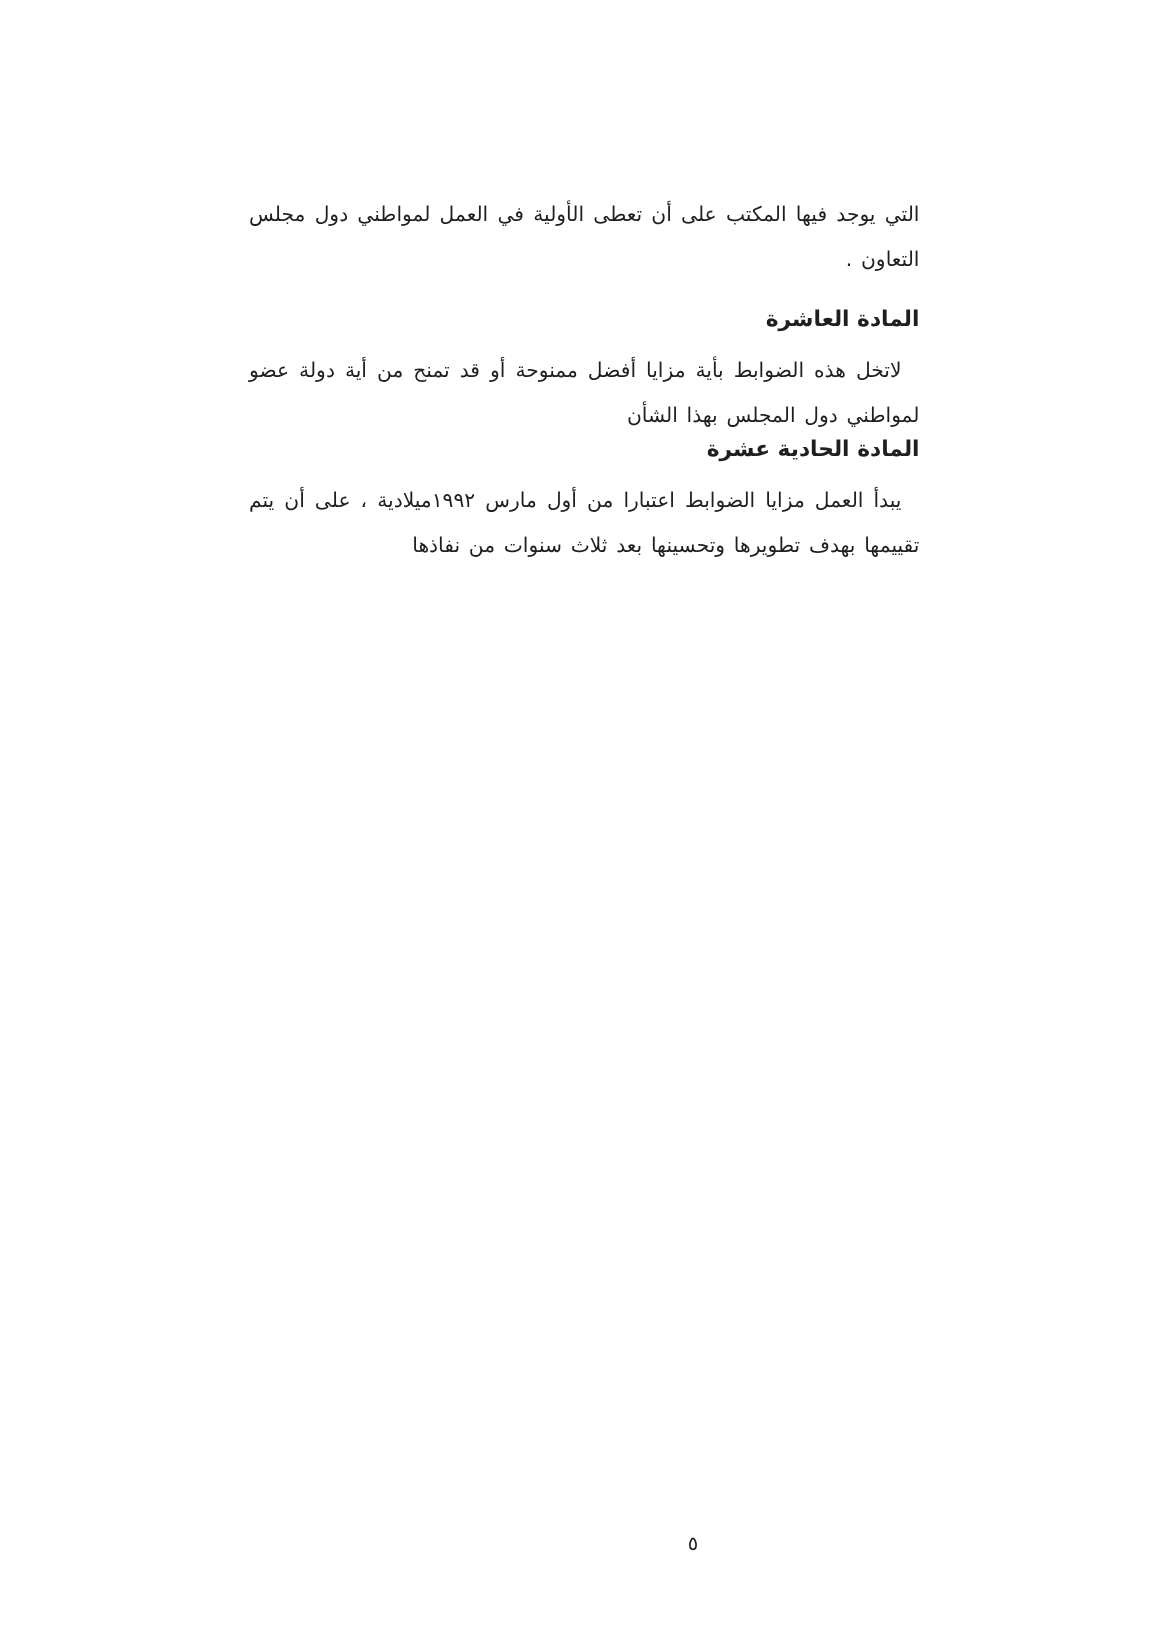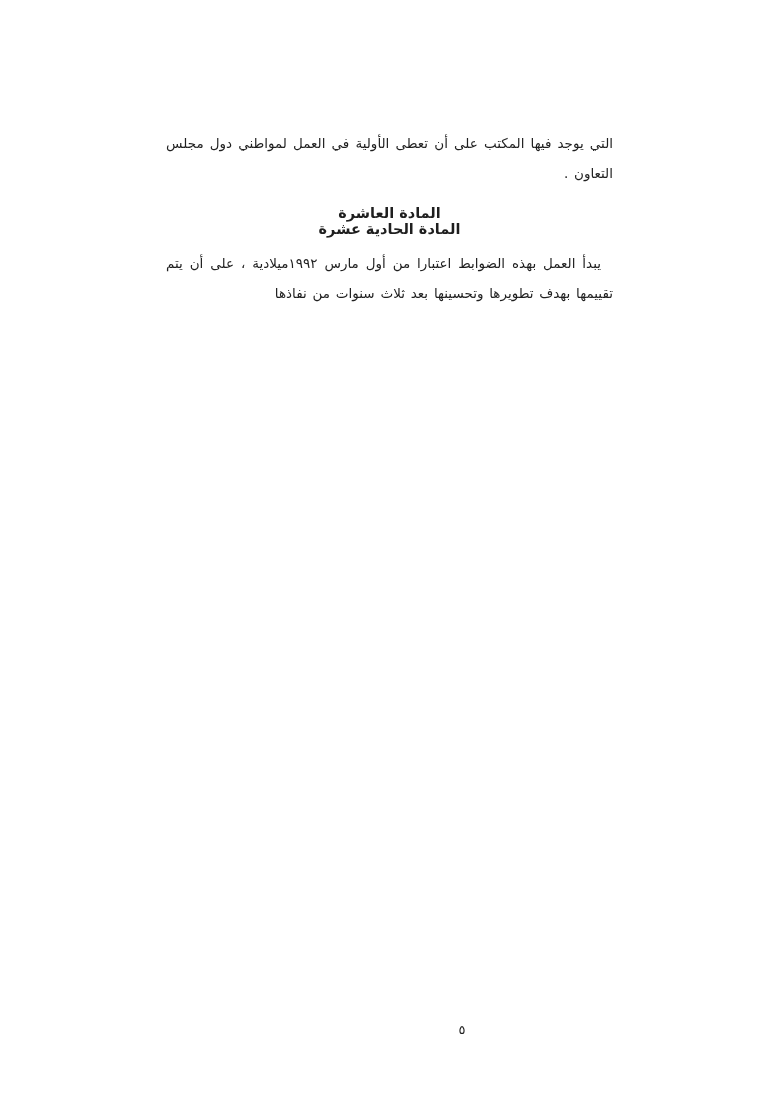--- a/index.html
+++ b/index.html
@@ -33,21 +33,20 @@
     text-align-last: right;
     letter-spacing: 0.2px;
     word-spacing: 1.5px;
   }
   .para.indent {
     text-indent: 12px;
   }
   .heading {
     font-size: 14.5px;
     font-weight: bold;
-    text-align: center;
     letter-spacing: 0.3px;
   }
   .heading-1 { margin-top: 17px; }
   .body-1   { margin-top: 11px; }
   .heading-2 { }
   .body-2   { margin-top: 11px; }
   .page-number {
     position: absolute;
     top: 1022px;
     left: 0;
@@ -61,21 +60,22 @@
 </head>
 <body>
 
 <div class="sheet">
   <div class="content">
 
     <p class="para">التي يوجد فيها المكتب على أن تعطى الأولية في العمل لمواطني دول مجلس التعاون .</p>
 
     <h2 class="heading heading-1">المادة العاشرة</h2>
 
+    <p class="para indent body-1">لاتخل هذه الضوابط بأية مزايا أفضل ممنوحة أو قد تمنح من أية دولة عضو لمواطني دول المجلس بهذا الشأن</p>
 
     <h2 class="heading heading-2">المادة الحادية عشرة</h2>
 
-    <p class="para indent body-2">يبدأ العمل بهذه الضوابط اعتبارا من أول مارس ١٩٩٢ميلادية ، على أن يتم تقييمها بهدف تطويرها وتحسينها بعد ثلاث سنوات من نفاذها</p>
+    <p class="para indent body-2">يبدأ العمل مزايا الضوابط اعتبارا من أول مارس ١٩٩٢ميلادية ، على أن يتم تقييمها بهدف تطويرها وتحسينها بعد ثلاث سنوات من نفاذها</p>
 
   </div>
 
   <div class="page-number">٥</div>
 </div>
 
 </body></html>

